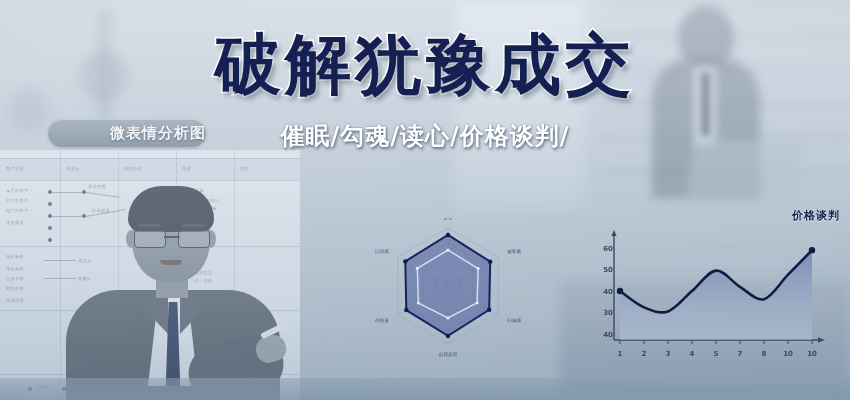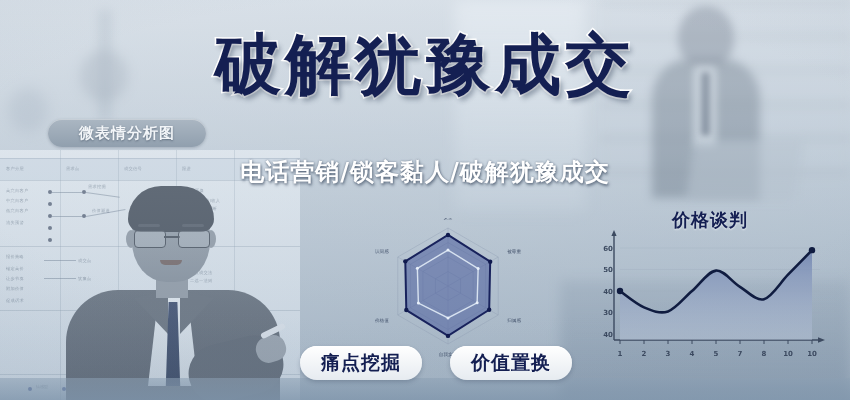--- a/index.html
+++ b/index.html
@@ -146,37 +146,37 @@
     text-shadow:1px 2px 3px rgba(30,45,70,.55), 0 0 2px rgba(40,55,80,.5);
   }
   .sub1{top:120px;}
   .sub2{top:156px;}
 
   
   .badge{
     position:absolute;left:48px;top:119px;width:158px;height:28px;border-radius:14px;
     background:linear-gradient(180deg,rgba(168,180,192,.92),rgba(140,155,170,.92));
     box-shadow:inset 0 1px 0 rgba(255,255,255,.35),0 1px 3px rgba(50,65,85,.25);
-    display:flex;align-items:center;justify-content:center;
+    display:flex;align-items:center;justify-content:flex-end;
   }
   .badge span{font-size:15px;font-weight:bold;color:#f2f5f8;letter-spacing:1px;
     text-shadow:0 1px 2px rgba(40,55,75,.5);}
 
   
   .radar-wrap{position:absolute;left:330px;top:200px;width:240px;height:165px;}
   .radar-title{position:absolute;left:0;top:0;width:100%;text-align:center;
     font-size:15px;font-weight:bold;color:#141f52;letter-spacing:1px;
     text-shadow:0 1px 2px rgba(255,255,255,.7);}
   .radar-svg{position:absolute;left:18px;top:18px;}
   .axlab{font-size:4.6px;fill:#46556e;}
 
   
   .line-wrap{position:absolute;left:580px;top:200px;width:260px;height:180px;}
-  .line-title{position:absolute;left:0;top:8px;width:100%;text-align:center;
-    font-size:18px;font-weight:bold;color:#141f52;letter-spacing:1px;
+  .line-title{position:absolute;left:0;top:8px;width:100%;text-align:right;
+    font-size:11px;font-weight:bold;color:#141f52;letter-spacing:1px;
     text-shadow:0 1px 2px rgba(255,255,255,.65);}
   .line-svg{position:absolute;left:0;top:28px;}
   .tick{font-size:7px;fill:#3c4a60;font-weight:bold;}
 
   
   .pill{
     position:absolute;height:34px;border-radius:17px;
     background:linear-gradient(180deg,#ffffff,#e6ebf0);
     box-shadow:0 2px 4px rgba(50,65,90,.28),inset 0 1px 0 #fff;
     display:flex;align-items:center;justify-content:center;
@@ -311,21 +311,21 @@
     <div class="p-arm"></div>
     <div class="p-hand"></div>
     <div class="p-pen"></div>
   </div>
 
   <div class="wash"></div>
   <div class="vignette"></div>
   <div class="bottom-strip"></div>
 
   <div class="title">破解犹豫成交</div>
-  <div class="subtitle sub2">电话营销/锁客黏人/破解犹豫成交</div>
+  <div class="subtitle sub1">催眠/勾魂/读心/价格谈判/</div>
 
   <div class="badge">
     <span>微表情分析图</span>
   </div>
 
   <div class="radar-wrap">
     <svg class="radar-svg" width="200" height="140" viewBox="0 0 200 140">
       <g id="radar-grid" stroke="#8d9bb0" stroke-width="0.5" fill="none" opacity="0.75">
           <polygon points="100.00,53.50 112.56,60.75 112.56,75.25 100.00,82.50 87.44,75.25 87.44,60.75"></polygon>
           <polygon points="100.00,39.00 125.11,53.50 125.11,82.50 100.00,97.00 74.89,82.50 74.89,53.50"></polygon>
@@ -419,20 +419,14 @@
           <line x1="112.00" y1="112" x2="112.00" y2="116"></line>
           <line x1="136.00" y1="112" x2="136.00" y2="116"></line>
           <line x1="160.00" y1="112" x2="160.00" y2="116"></line>
           <line x1="184.00" y1="112" x2="184.00" y2="116"></line>
           <line x1="208.00" y1="112" x2="208.00" y2="116"></line>
           <line x1="232.00" y1="112" x2="232.00" y2="116"></line>
         </g>
     </svg>
   </div>
 
-  <div class="pill pill-1">
-    <span>痛点挖掘</span>
-  </div>
-  <div class="pill pill-2">
-    <span>价值置换</span>
-  </div>
 
 </div>
 
 </body></html>

